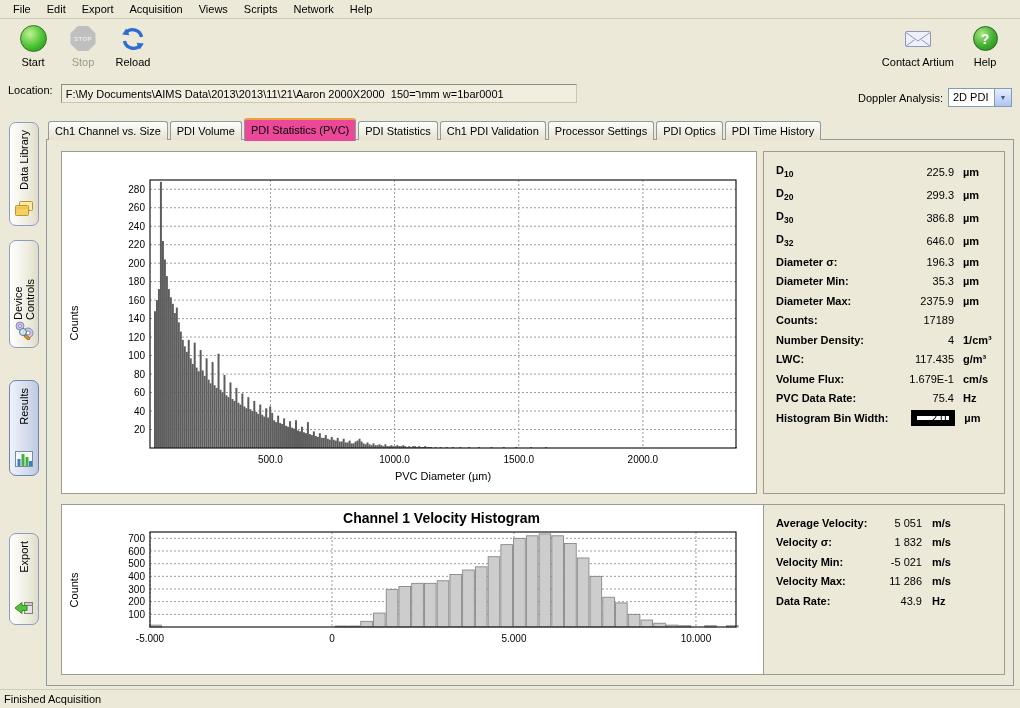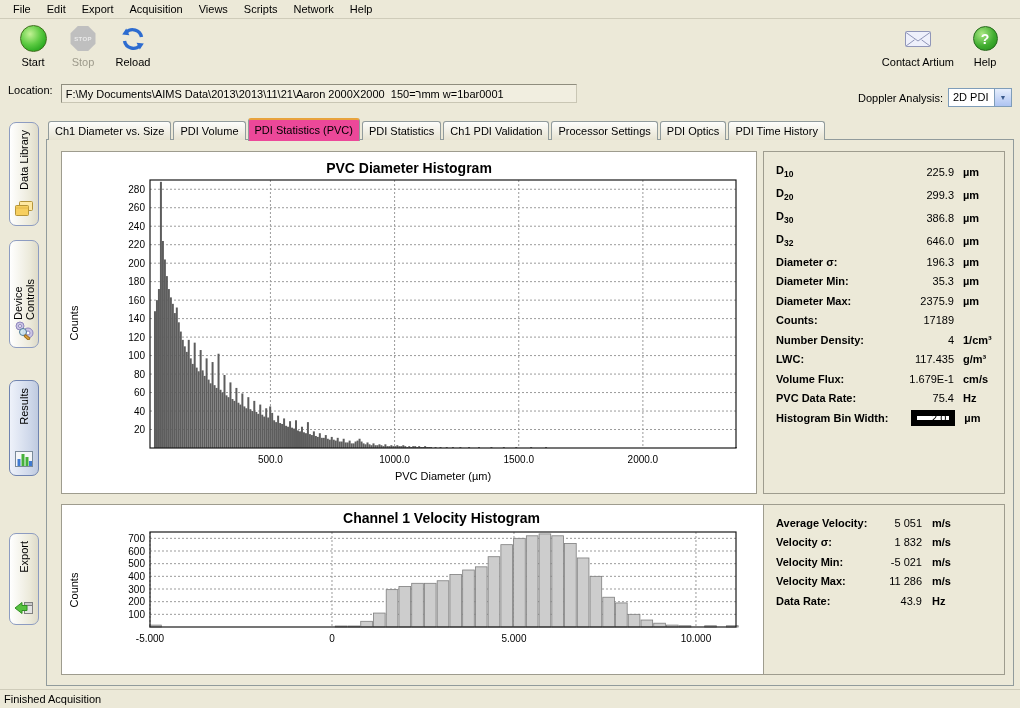--- a/index.html
+++ b/index.html
@@ -222,34 +222,33 @@
         <span class="vtext">Export</span>
         <span><svg width="20" height="18" viewBox="0 0 20 18">
             <rect x="10.5" y="3.5" width="8" height="11" fill="#e3e3e3" stroke="#808080"></rect>
             <rect x="10.5" y="3.5" width="8" height="3" fill="#c9c9c9" stroke="#808080"></rect>
             <polygon points="1,9 8,3.5 8,6.5 13,6.5 13,11.5 8,11.5 8,14.5" fill="#57c13f" stroke="#2f8e22"></polygon>
           </svg></span>
       </div>
     </div>
 
   <div class="tabs" id="tabs">
-      <div class="tab">Ch1 Diameter vs. Size</div>
+      <div class="tab">Ch1 Channel vs. Size</div>
       <div class="tab">PDI Volume</div>
       <div class="tab active">PDI Statistics (PVC)</div>
       <div class="tab">PDI Statistics</div>
       <div class="tab">Ch1 PDI Validation</div>
       <div class="tab">Processor Settings</div>
       <div class="tab">PDI Optics</div>
       <div class="tab">PDI Time History</div>
     </div>
 
   <div class="tab-content">
 
     <div class="chart-panel" id="pvc-panel">
-      <div class="chart-title">PVC Diameter Histogram</div>
       <div class="ylabel">
           <span>Counts</span>
         </div>
       <svg class="chart" id="pvc-svg" width="694" height="341">
           <line x1="88" x2="674" y1="277.51724137931035" y2="277.51724137931035" stroke="#9b9b9b" stroke-width="1" stroke-dasharray="2,2"></line>
           <text x="83" y="281.01724137931035" text-anchor="end" font-size="10" fill="#000">20</text>
           <line x1="88" x2="674" y1="259.0344827586207" y2="259.0344827586207" stroke="#9b9b9b" stroke-width="1" stroke-dasharray="2,2"></line>
           <text x="83" y="262.5344827586207" text-anchor="end" font-size="10" fill="#000">40</text>
           <line x1="88" x2="674" y1="240.55172413793105" y2="240.55172413793105" stroke="#9b9b9b" stroke-width="1" stroke-dasharray="2,2"></line>
           <text x="83" y="244.05172413793105" text-anchor="end" font-size="10" fill="#000">60</text>

